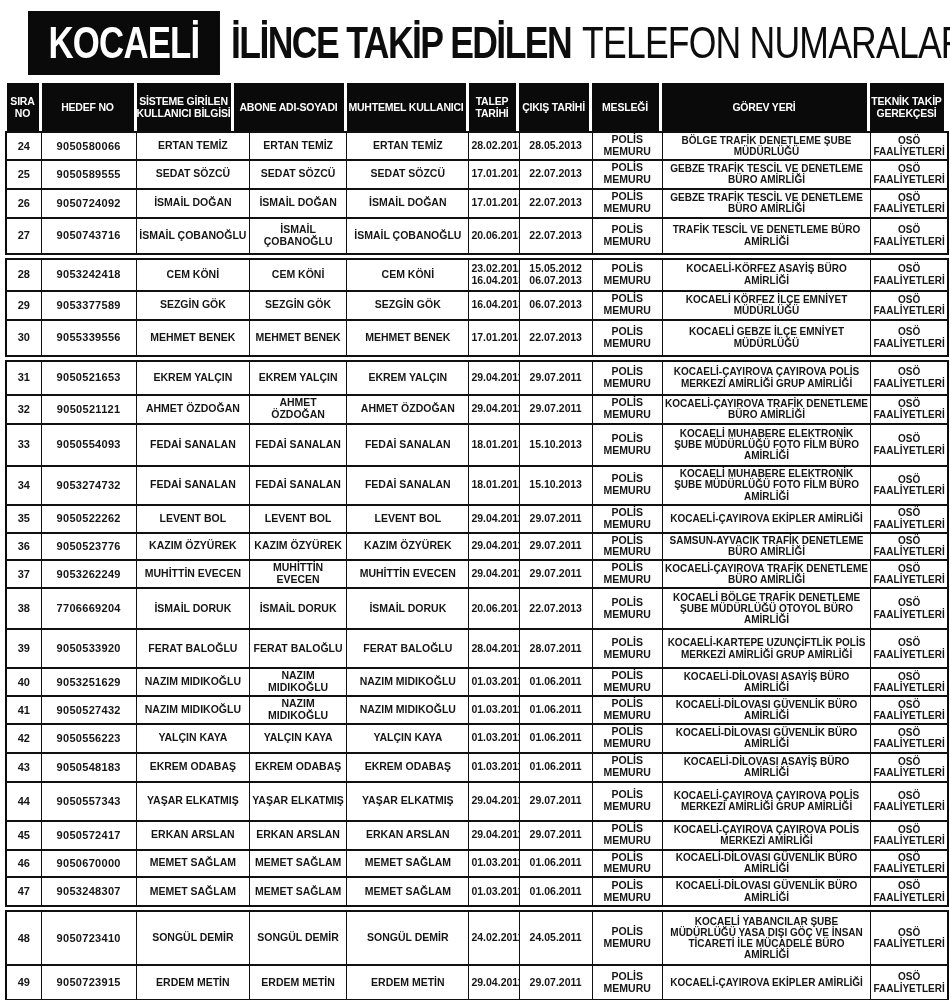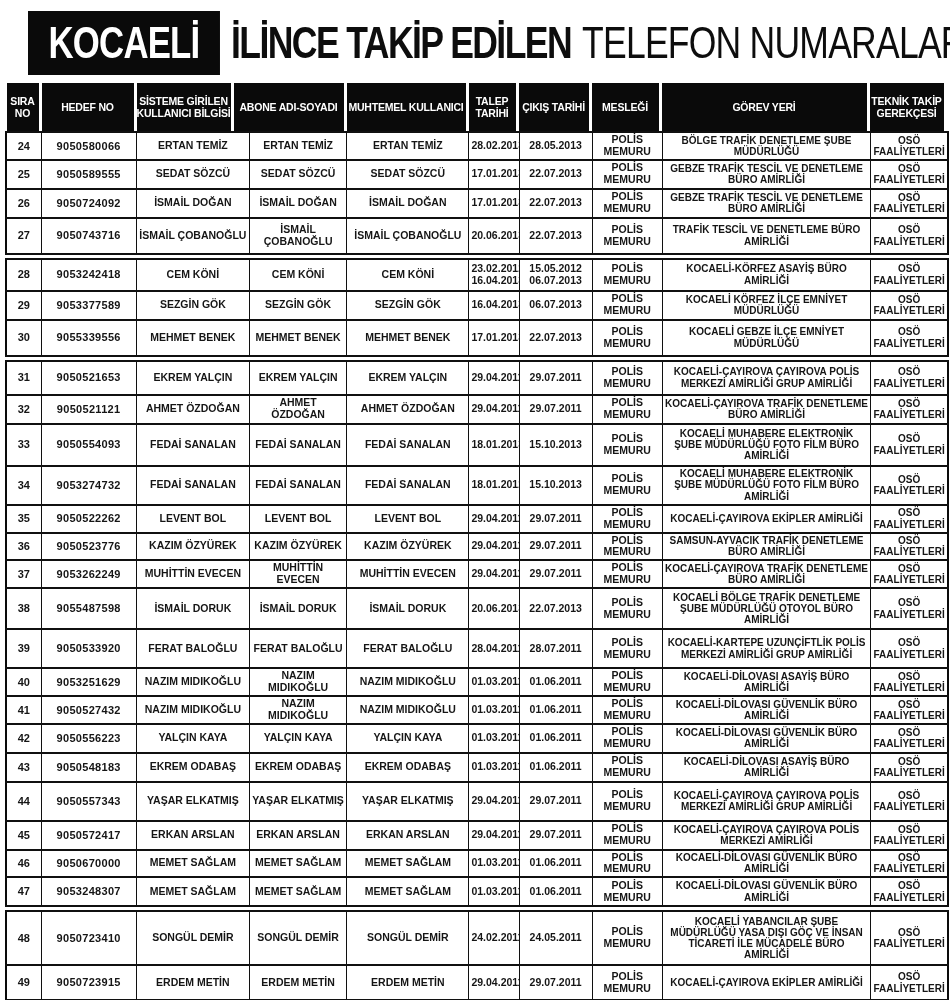--- a/index.html
+++ b/index.html
@@ -336,21 +336,21 @@
             <td class="col-muhtemel">MUHİTTİN EVECEN</td>
             <td class="col-talep">29.04.2011</td>
             <td class="col-cikis">29.07.2011</td>
             <td class="col-meslek">POLİS MEMURU</td>
             <td class="col-gorev">KOCAELİ-ÇAYIROVA TRAFİK DENETLEME BÜRO AMİRLİĞİ</td>
             <td class="col-gerekce">OSÖ
 FAALİYETLERİ</td>
           </tr>
           <tr style="height: 41px;">
             <td class="col-sira">38</td>
-            <td class="col-hedef">9055487598</td>
+            <td class="col-hedef">7706669204</td>
             <td class="col-abone">İSMAİL DORUK</td>
             <td class="col-sisteme">İSMAİL DORUK</td>
             <td class="col-muhtemel">İSMAİL DORUK</td>
             <td class="col-talep">20.06.2013</td>
             <td class="col-cikis">22.07.2013</td>
             <td class="col-meslek">POLİS MEMURU</td>
             <td class="col-gorev">KOCAELİ BÖLGE TRAFİK DENETLEME ŞUBE MÜDÜRLÜĞÜ OTOYOL BÜRO AMİRLİĞİ</td>
             <td class="col-gerekce">OSÖ
 FAALİYETLERİ</td>
           </tr>

